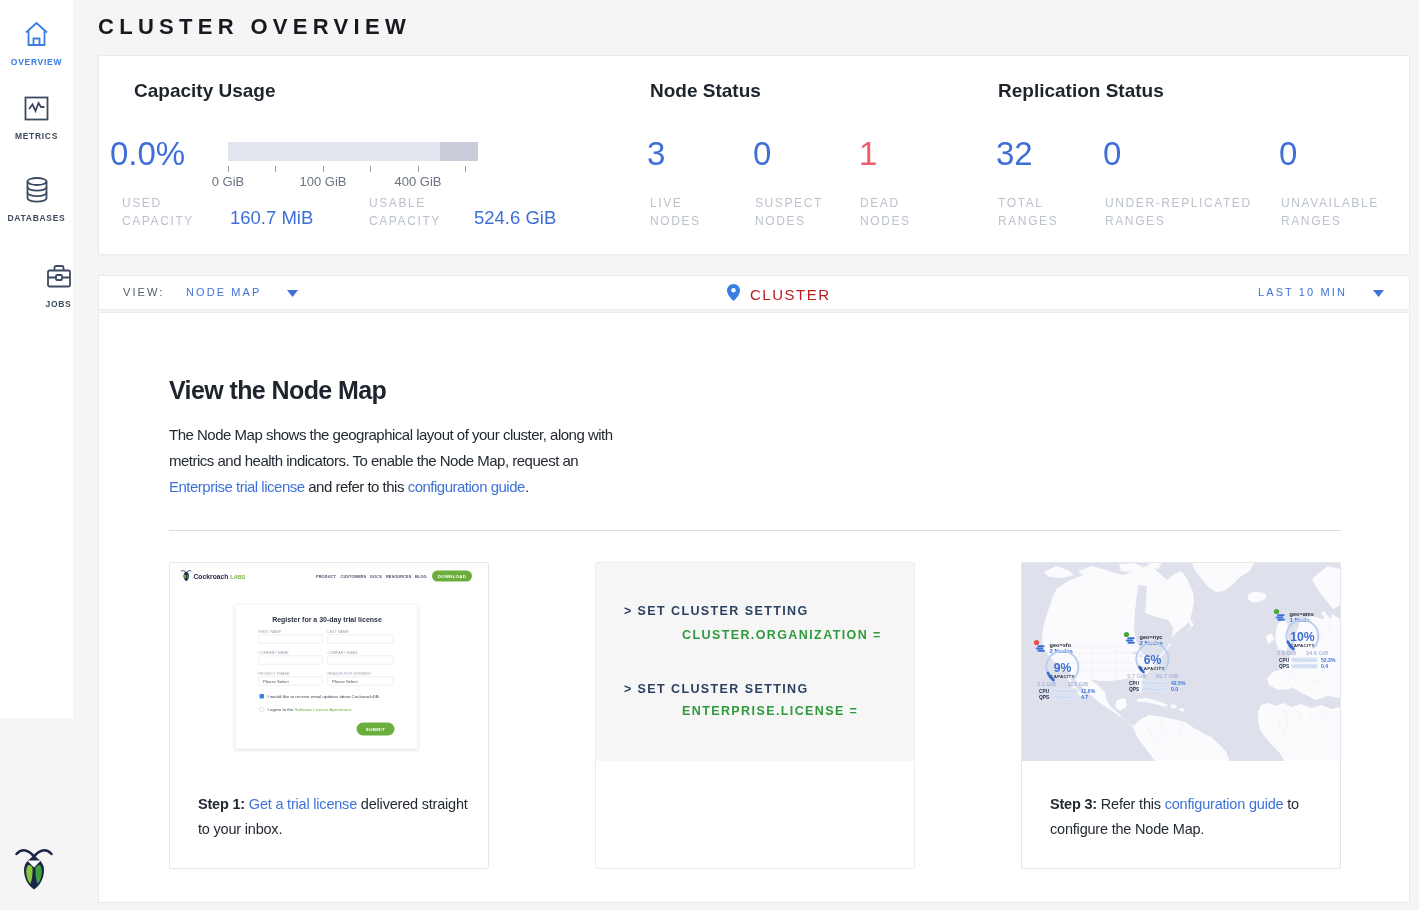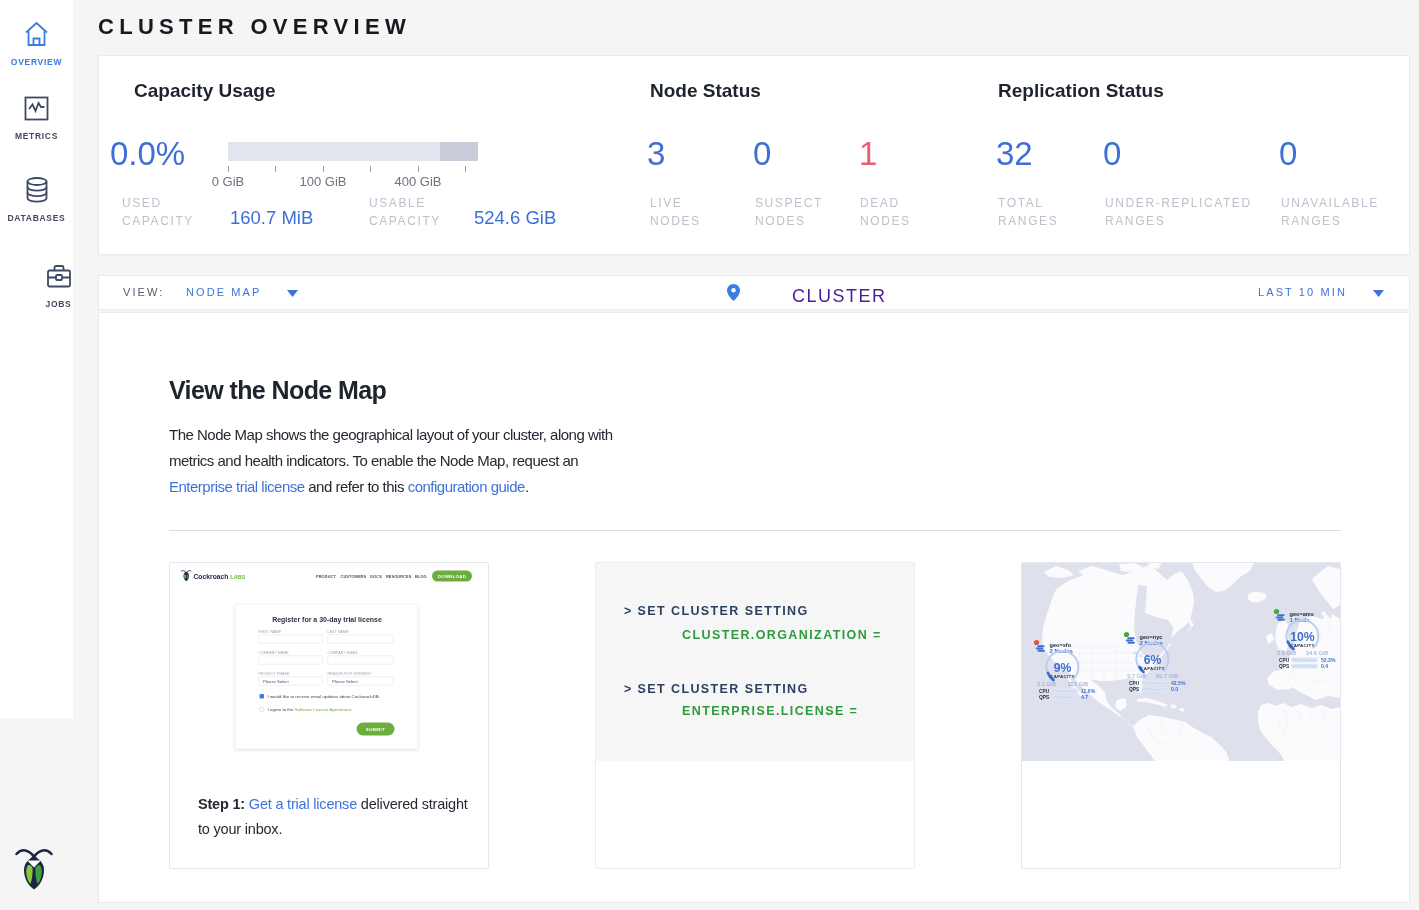--- a/index.html
+++ b/index.html
@@ -120,21 +120,21 @@
 <div id="viewbar"></div>
 <div class="abs vtext" style="left:123px; top:286px; color:#535b68;">VIEW:</div>
 <div class="abs vtext" style="left:186px; top:286px; color:#3f72d9;">NODE MAP</div>
 <svg class="abs" style="left:287px; top:290px;" width="11" height="7">
     <polygon points="0,0 11,0 5.5,7" fill="#3f72d9"></polygon>
   </svg>
 <svg class="abs" style="left:727px; top:284px;" width="13" height="17" viewBox="0 0 13 17">
   <path d="M6.5 0 C10.1 0 13 2.9 13 6.5 C13 11.4 6.5 17 6.5 17 C6.5 17 0 11.4 0 6.5 C0 2.9 2.9 0 6.5 0 Z" fill="#3a7de1"></path>
   <circle cx="6.5" cy="6.2" r="2.2" fill="#fff"></circle>
 </svg>
-<div class="abs" style="left:792px; top:286px; font-size:18px; letter-spacing:1.5px; color:#4c1d95;">CLUSTER</div>
+<div class="abs" style="left:750px; top:286px; font-size:15px; letter-spacing:1.5px; color:#b91c1c;">CLUSTER</div>
 <div class="abs vtext" style="left:1258px; top:286px; color:#3f72d9;">LAST 10 MIN</div>
 <svg class="abs" style="left:1373px; top:290px;" width="11" height="7">
     <polygon points="0,0 11,0 5.5,7" fill="#3f72d9"></polygon>
   </svg>
 
 <div id="mainpanel">
   <div class="abs" style="left:70px; top:109px; width:640px; font-size:15px; letter-spacing:-0.5px; line-height:26px; color:#242a33;">
     The Node Map shows the geographical layout of your cluster, along with<br>
     metrics and health indicators. To enable the Node Map, request an<br>
     <a class="link" href="#">Enterprise trial license</a> and refer to this <a class="link" href="#">configuration guide</a>.
@@ -349,14 +349,15 @@
           <path d="M30 128.2 L35 127.4 L40 128.6 L45 127.8 L50 128.7 L55 128" stroke="#a9bfe9" stroke-width="0.6" fill="none" opacity="0.6"></path>
           <text x="59" y="129.7" font-size="5.1" font-weight="bold" fill="#3b6fd4">52.3%</text>
           <text x="17" y="135.9" font-size="4.9" font-weight="bold" fill="#2a3347">QPS</text>
           <rect x="29.5" y="131.8" width="26" height="4.8" fill="#dce5f6"></rect>
           <path d="M30 134.4 L36 133.8 L42 134.8 L48 134 L55 134.5" stroke="#a9bfe9" stroke-width="0.6" fill="none" opacity="0.6"></path>
           <text x="59" y="135.9" font-size="5.1" font-weight="bold" fill="#3b6fd4">0.4</text>
         </g>
         </g>
       </svg>
     </div>
+    <div class="cardtext"><b>Step 3:</b> Refer this <a class="link" href="#">configuration guide</a> to<br>configure the Node Map.</div>
   </div>
 </div>
 
 </body></html>

